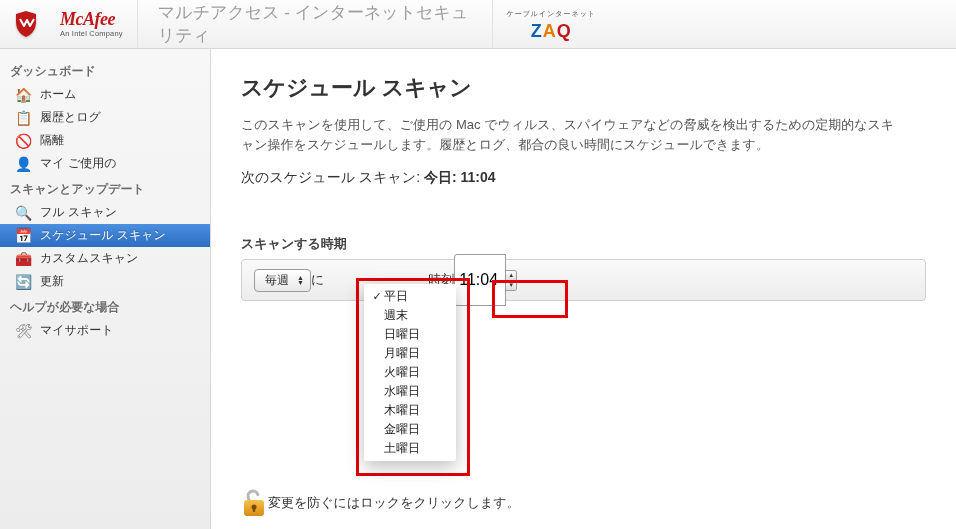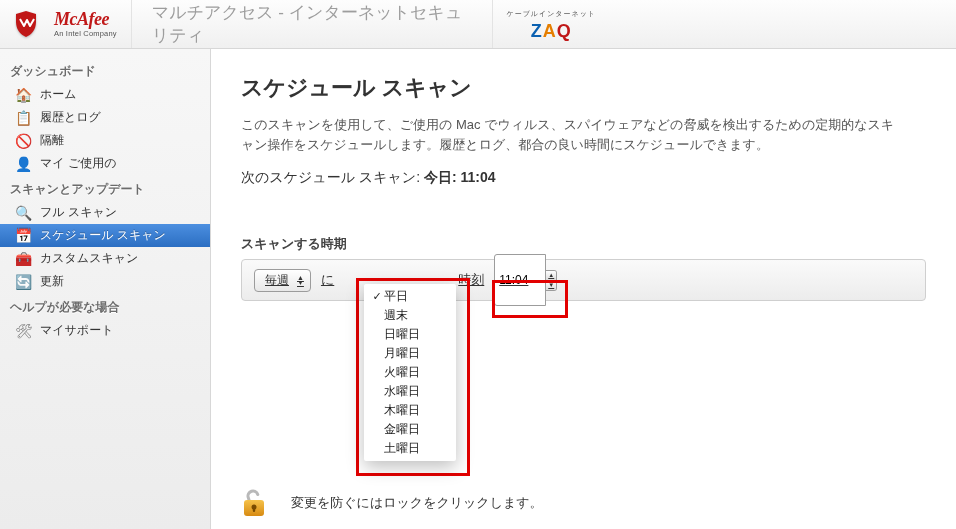--- a/index.html
+++ b/index.html
@@ -28,21 +28,21 @@
     border-right: 1px solid #e3e3e3;
   }
   .shield {
     width: 24px;
     height: 28px;
     filter: drop-shadow(0 1px 1px rgba(0,0,0,.25));
   }
   .mcafee-text {
     display: flex;
     flex-direction: column;
-    margin-left: 16px;
+    margin-left: 22px;
     line-height: 1;
   }
   .mcafee-text .brand {
     font-family: Georgia, serif;
     font-weight: bold;
     font-style: italic;
     font-size: 18px;
     color: #c01818;
     letter-spacing: -.5px;
   }
@@ -161,22 +161,20 @@
     margin-top: 20px;
   }
   .panel {
     height: 40px;
     background: linear-gradient(#fafafa, #ececec);
     border: 1px solid #cfcfcf;
     border-radius: 4px;
     display: flex;
     align-items: center;
     padding: 0 12px;
-    gap: 10px;
-    text-decoration: underline;
   }
   .aqua-sel {
     height: 21px;
     background: linear-gradient(#fff, #e8e8e8);
     border: 1px solid #9c9c9c;
     border-radius: 4px;
     font-size: 12px;
     padding: 0 4px 0 10px;
     display: inline-flex;
     align-items: center;
@@ -196,21 +194,21 @@
     color: #333;
   }
   .time-box {
     position: relative;
     display: inline-flex;
     align-items: center;
   }
   .time-input {
     width: 42px;
     height: 18px;
-    font-size: 12px;
+    font-size: 16px;
     padding: 16px 4px;
     border: 1px solid #9c9c9c;
     border-radius: 3px 0 0 3px;
     background: #fff;
   }
   .stepper {
     display: flex;
     flex-direction: column;
     border: 1px solid #9c9c9c;
     border-left: none;
@@ -254,21 +252,21 @@
     display: inline-block;
     text-align: center;
     font-size: 11px;
   }
   .lock-row {
     position: absolute;
     bottom: 12px;
     left: 30px;
     display: flex;
     align-items: center;
-    gap: 24px;
+    gap: 1px;
   }
   .lock-row .txt {
     font-size: 13px;
     color: #333;
   }
   .lock-icon svg { display:block; }
 </style>
 </head>
 <body>
 

